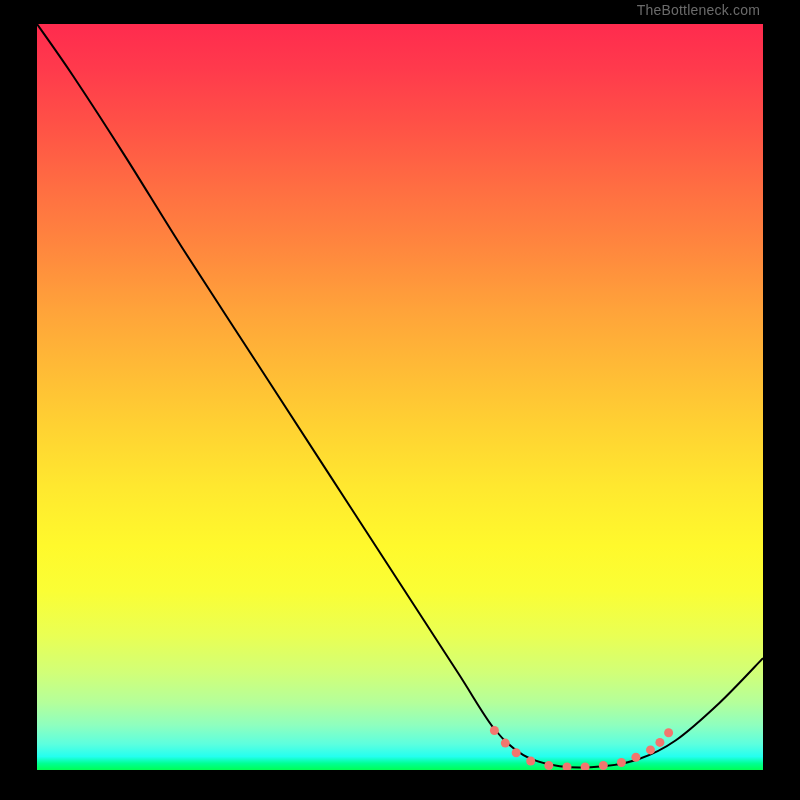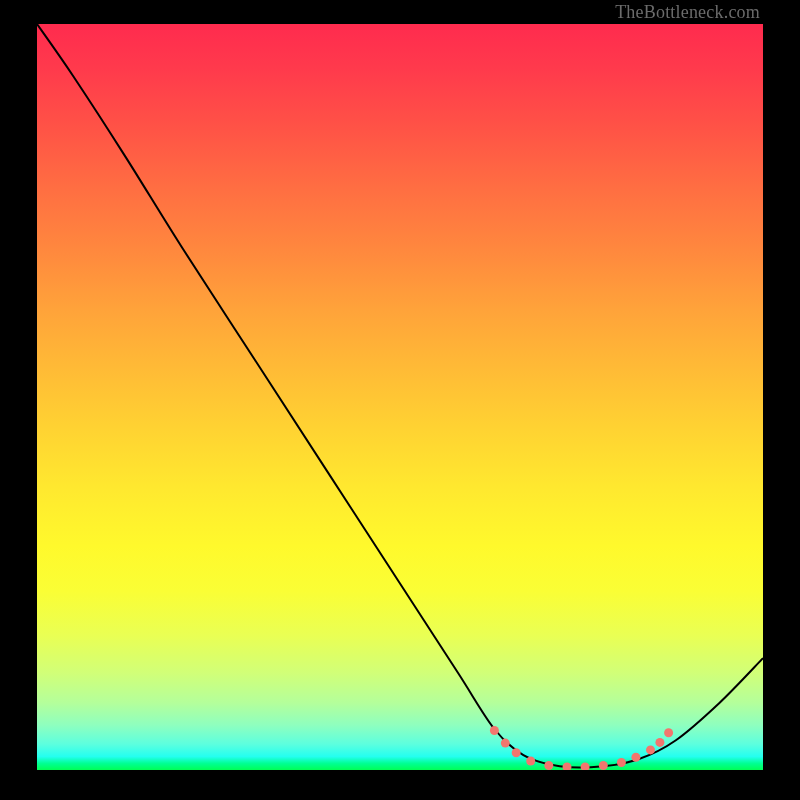--- a/index.html
+++ b/index.html
@@ -52,22 +52,22 @@
     top: 0;
     width: 100%;
     height: 100%;
     pointer-events: none;
   }
   .watermark {
     position: absolute;
     top: 2px;
     right: 40px;
     color: #6b6b6b;
-    font-family: Liberation Serif, serif;
-    font-size: 18px;
+    font-family: Liberation Sans, sans-serif;
+    font-size: 14px;
     font-weight: 500;
     letter-spacing: 0.2px;
   }
 </style>
 </head>
 <body>
 
 <div class="watermark">TheBottleneck.com</div>
 
 <div class="frame">

